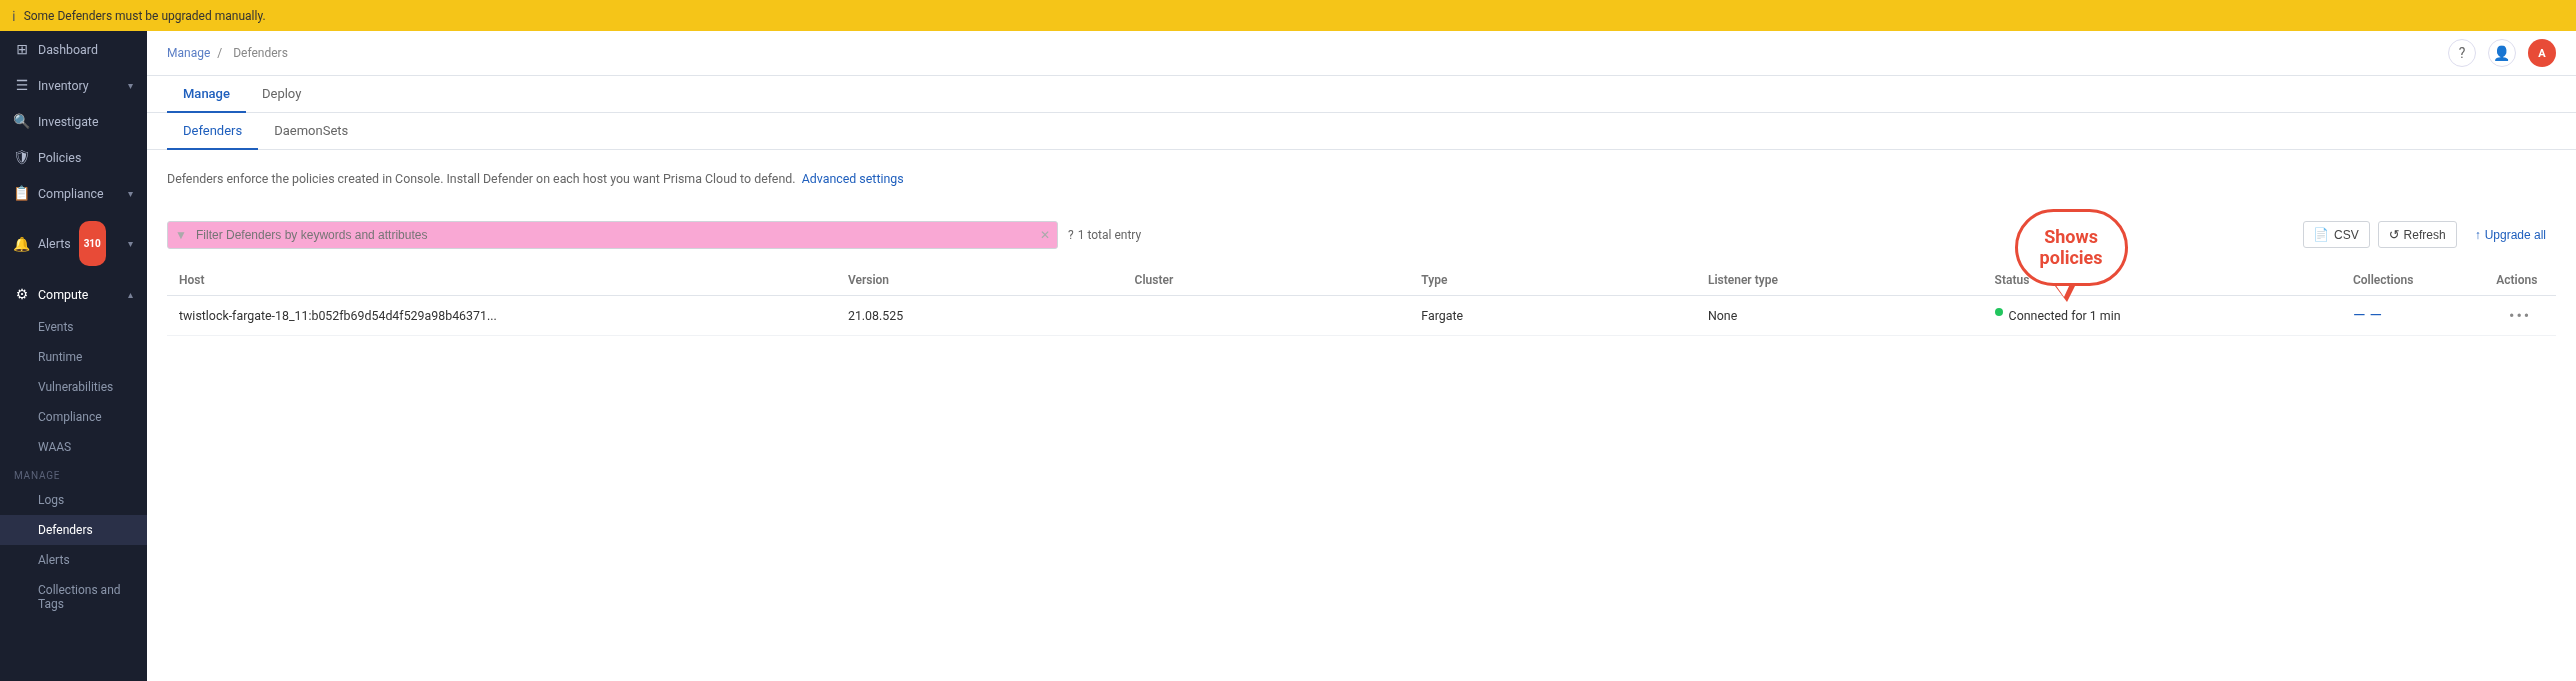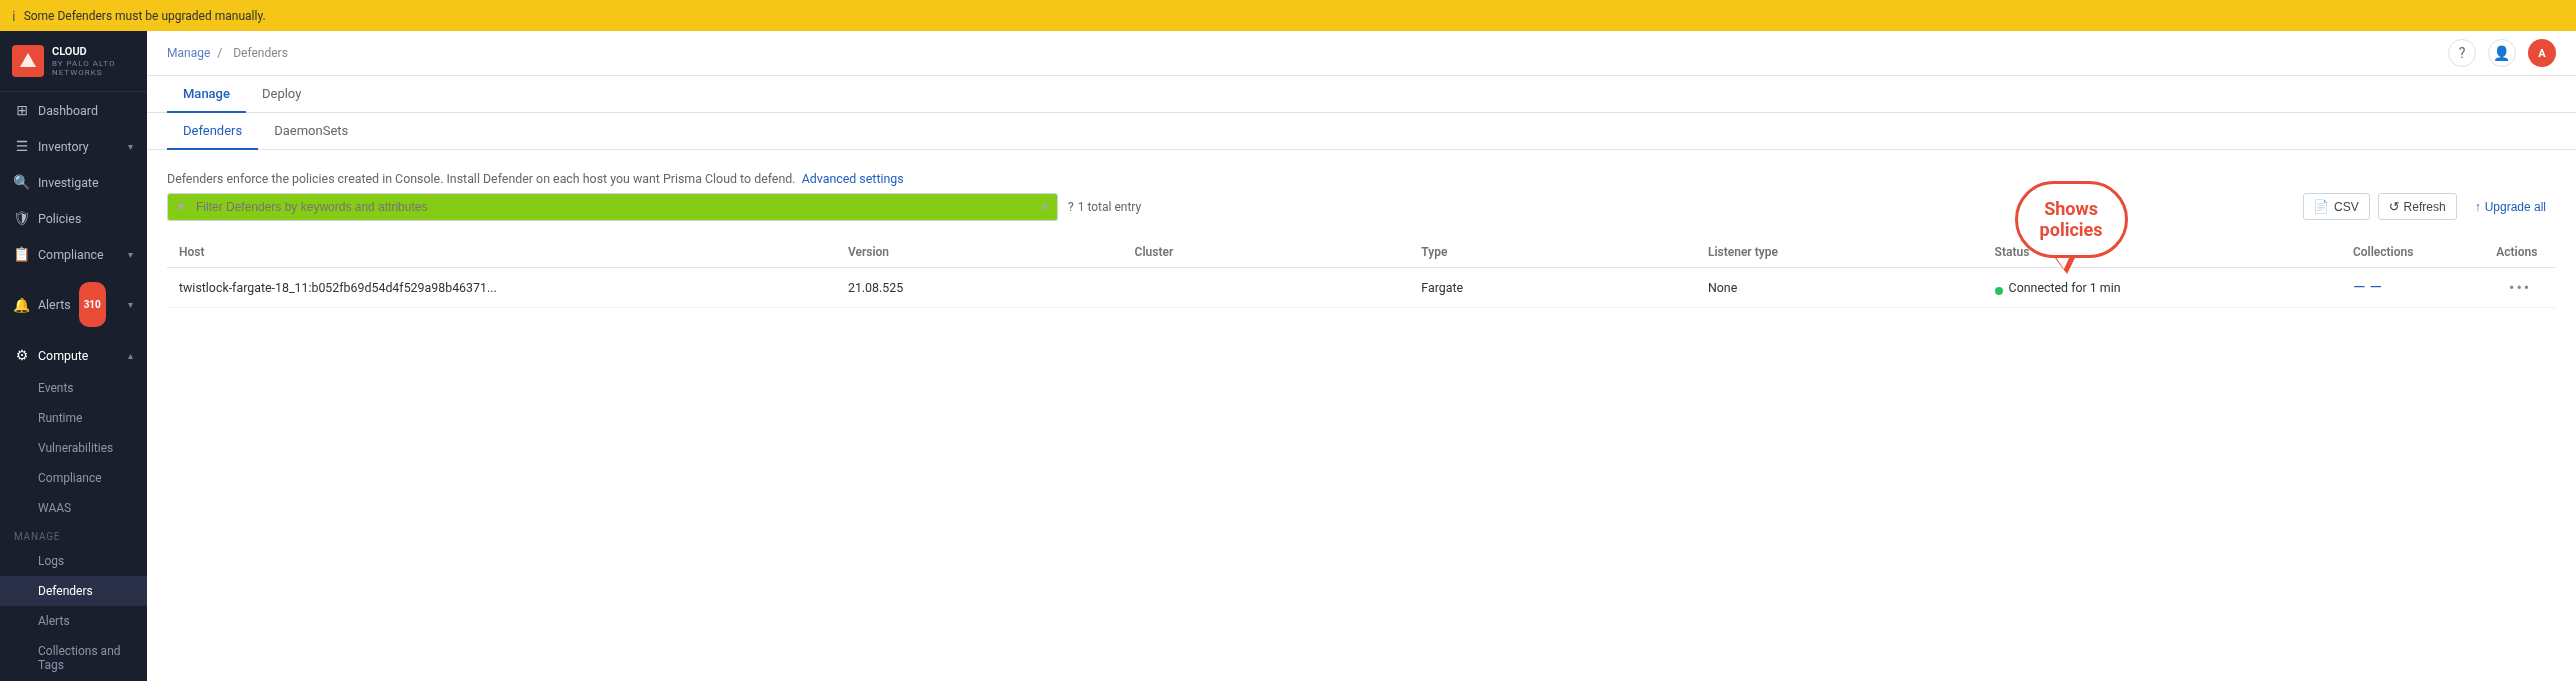--- a/index.html
+++ b/index.html
@@ -186,21 +186,21 @@
       cursor: pointer;
       border-bottom: 2px solid transparent;
       margin-bottom: -1px;
     }
     .sub-tab.active { color: #1f5fbd; border-bottom-color: #1f5fbd; }
 
     
     .page-body { padding: 20px 20px; }
 
     .page-title { font-size: 20px; font-weight: 600; color: #222; margin-bottom: 8px; }
-    .page-description { font-size: 12.4px; color: #666; margin-bottom: 4px; line-height: 1.5; }
+    .page-description { font-size: 12.4px; color: #666; margin-bottom: 32px; line-height: 1.5; }
     .page-description a { color: #1f5fbd; text-decoration: none; }
 
     
     .toolbar {
       display: flex;
       align-items: center;
       gap: 10px;
       margin-bottom: 16px;
     }
     .search-box {
@@ -216,21 +216,21 @@
       color: #aaa;
       font-size: 12px;
     }
     .search-input {
       width: 100%;
       padding: 6px 30px 6px 28px;
       border: 1px solid #d0d4da;
       border-radius: 3px;
       font-size: 12px;
       color: #333;
-      background: #84cc16;
+      background: #f9a8d4;
       outline: none;
     }
     .search-clear {
       position: absolute;
       right: 8px;
       color: #aaa;
       cursor: pointer;
       font-size: 12px;
     }
     .total-count {
@@ -309,21 +309,21 @@
     .col-collections { text-align: center; }
     .col-actions { text-align: center; }
 
     .collections-icons { display: flex; align-items: center; gap: 4px; color: #1f5fbd; font-size: 16px; }
     .actions-dots { font-size: 16px; color: #888; cursor: pointer; letter-spacing: 2px; }
 
     
     .status-cell-wrapper {
       position: relative;
       display: flex;
-      align-items: flex-end;
+      align-items: flex-start;
     }
     .bubble-wrapper {
       position: absolute;
       top: -99px;
       left: 20px;
       z-index: 10;
     }
     .bubble-oval {
       background: white;
       border: 3px solid #e84b37;
@@ -368,31 +368,20 @@
 <body>
 
 <div class="top-banner">
   <span class="info-icon">ℹ</span>
   <span>Some Defenders must be upgraded manually.</span>
 </div>
 
 <div class="app-layout">
 
   <nav class="sidebar">
-    <div class="sidebar-logo">
-      <div class="logo-icon">
-        <svg width="20" height="20" viewBox="0 0 20 20">
-          <polygon points="10,2 18,16 2,16" fill="white" opacity="0.9"></polygon>
-        </svg>
-      </div>
-      <div>
-        <div class="logo-text">CLOUD</div>
-        <div class="logo-sub">BY PALO ALTO NETWORKS</div>
-      </div>
-    </div>
 
     <div class="sidebar-item">
       <div class="sidebar-item-left">
         <span class="sidebar-icon">⊞</span>
         <span class="sidebar-item-label">Dashboard</span>
       </div>
     </div>
 
     <div class="sidebar-item">
       <div class="sidebar-item-left">

